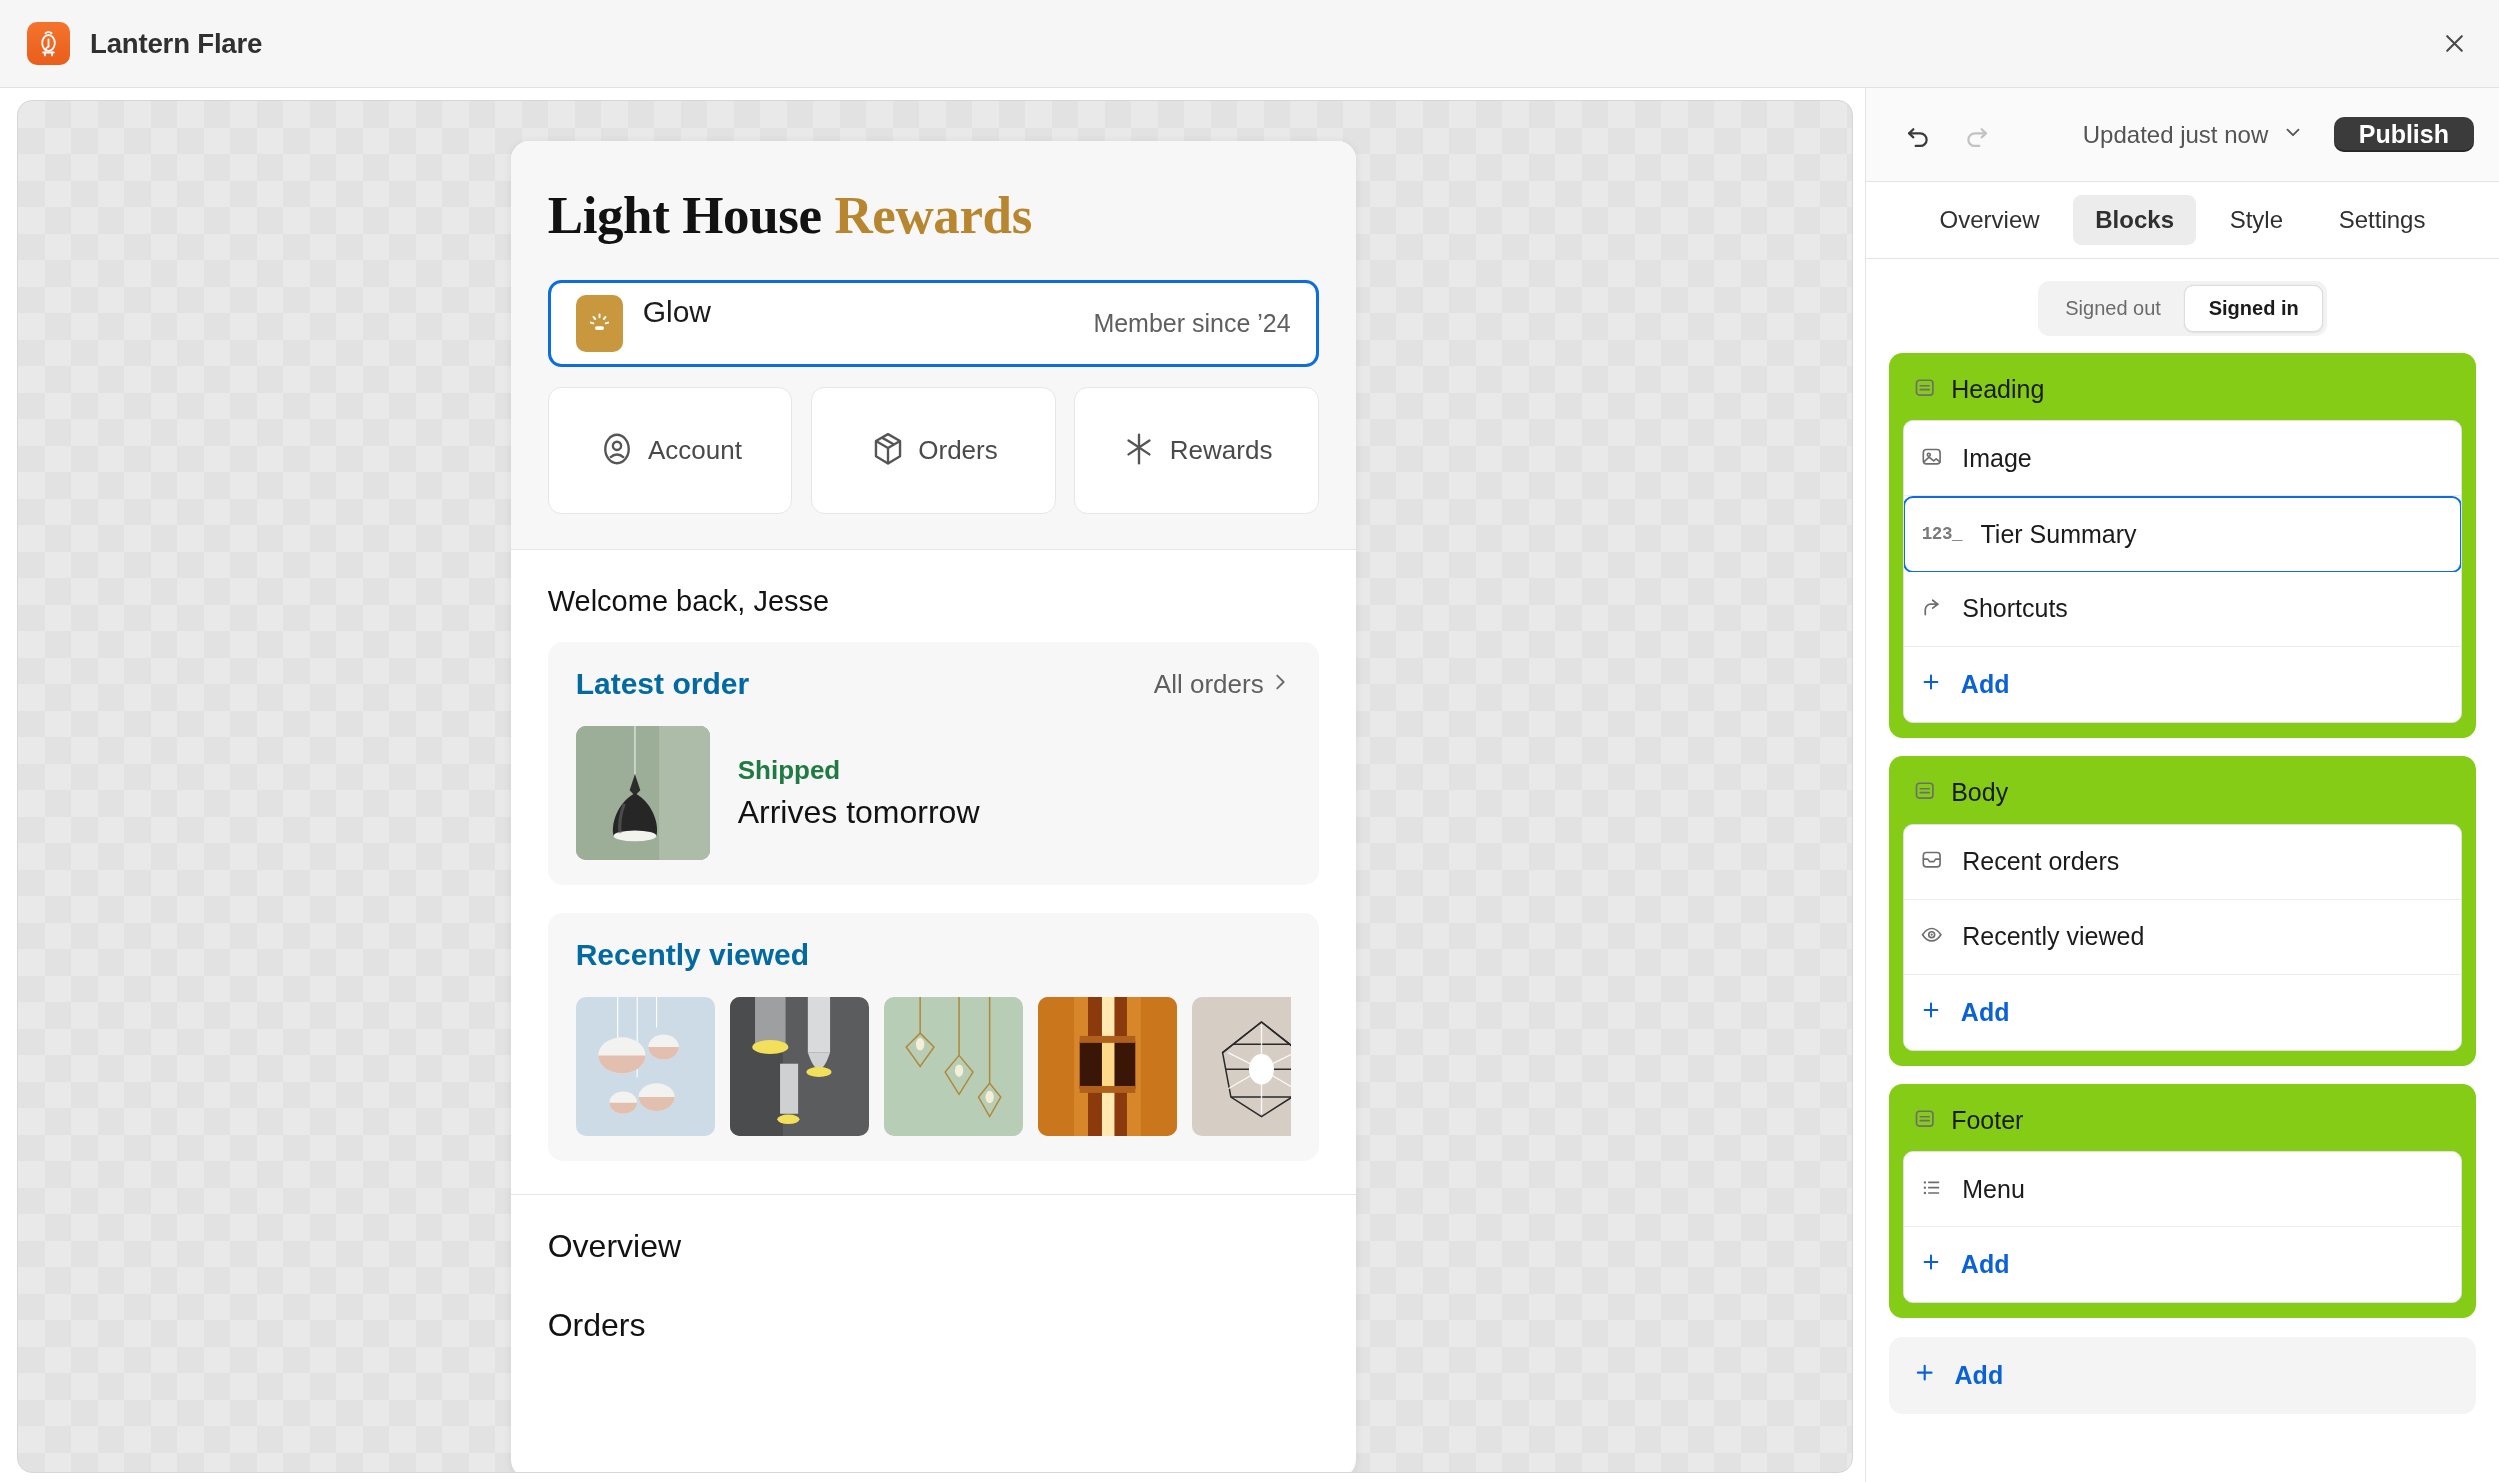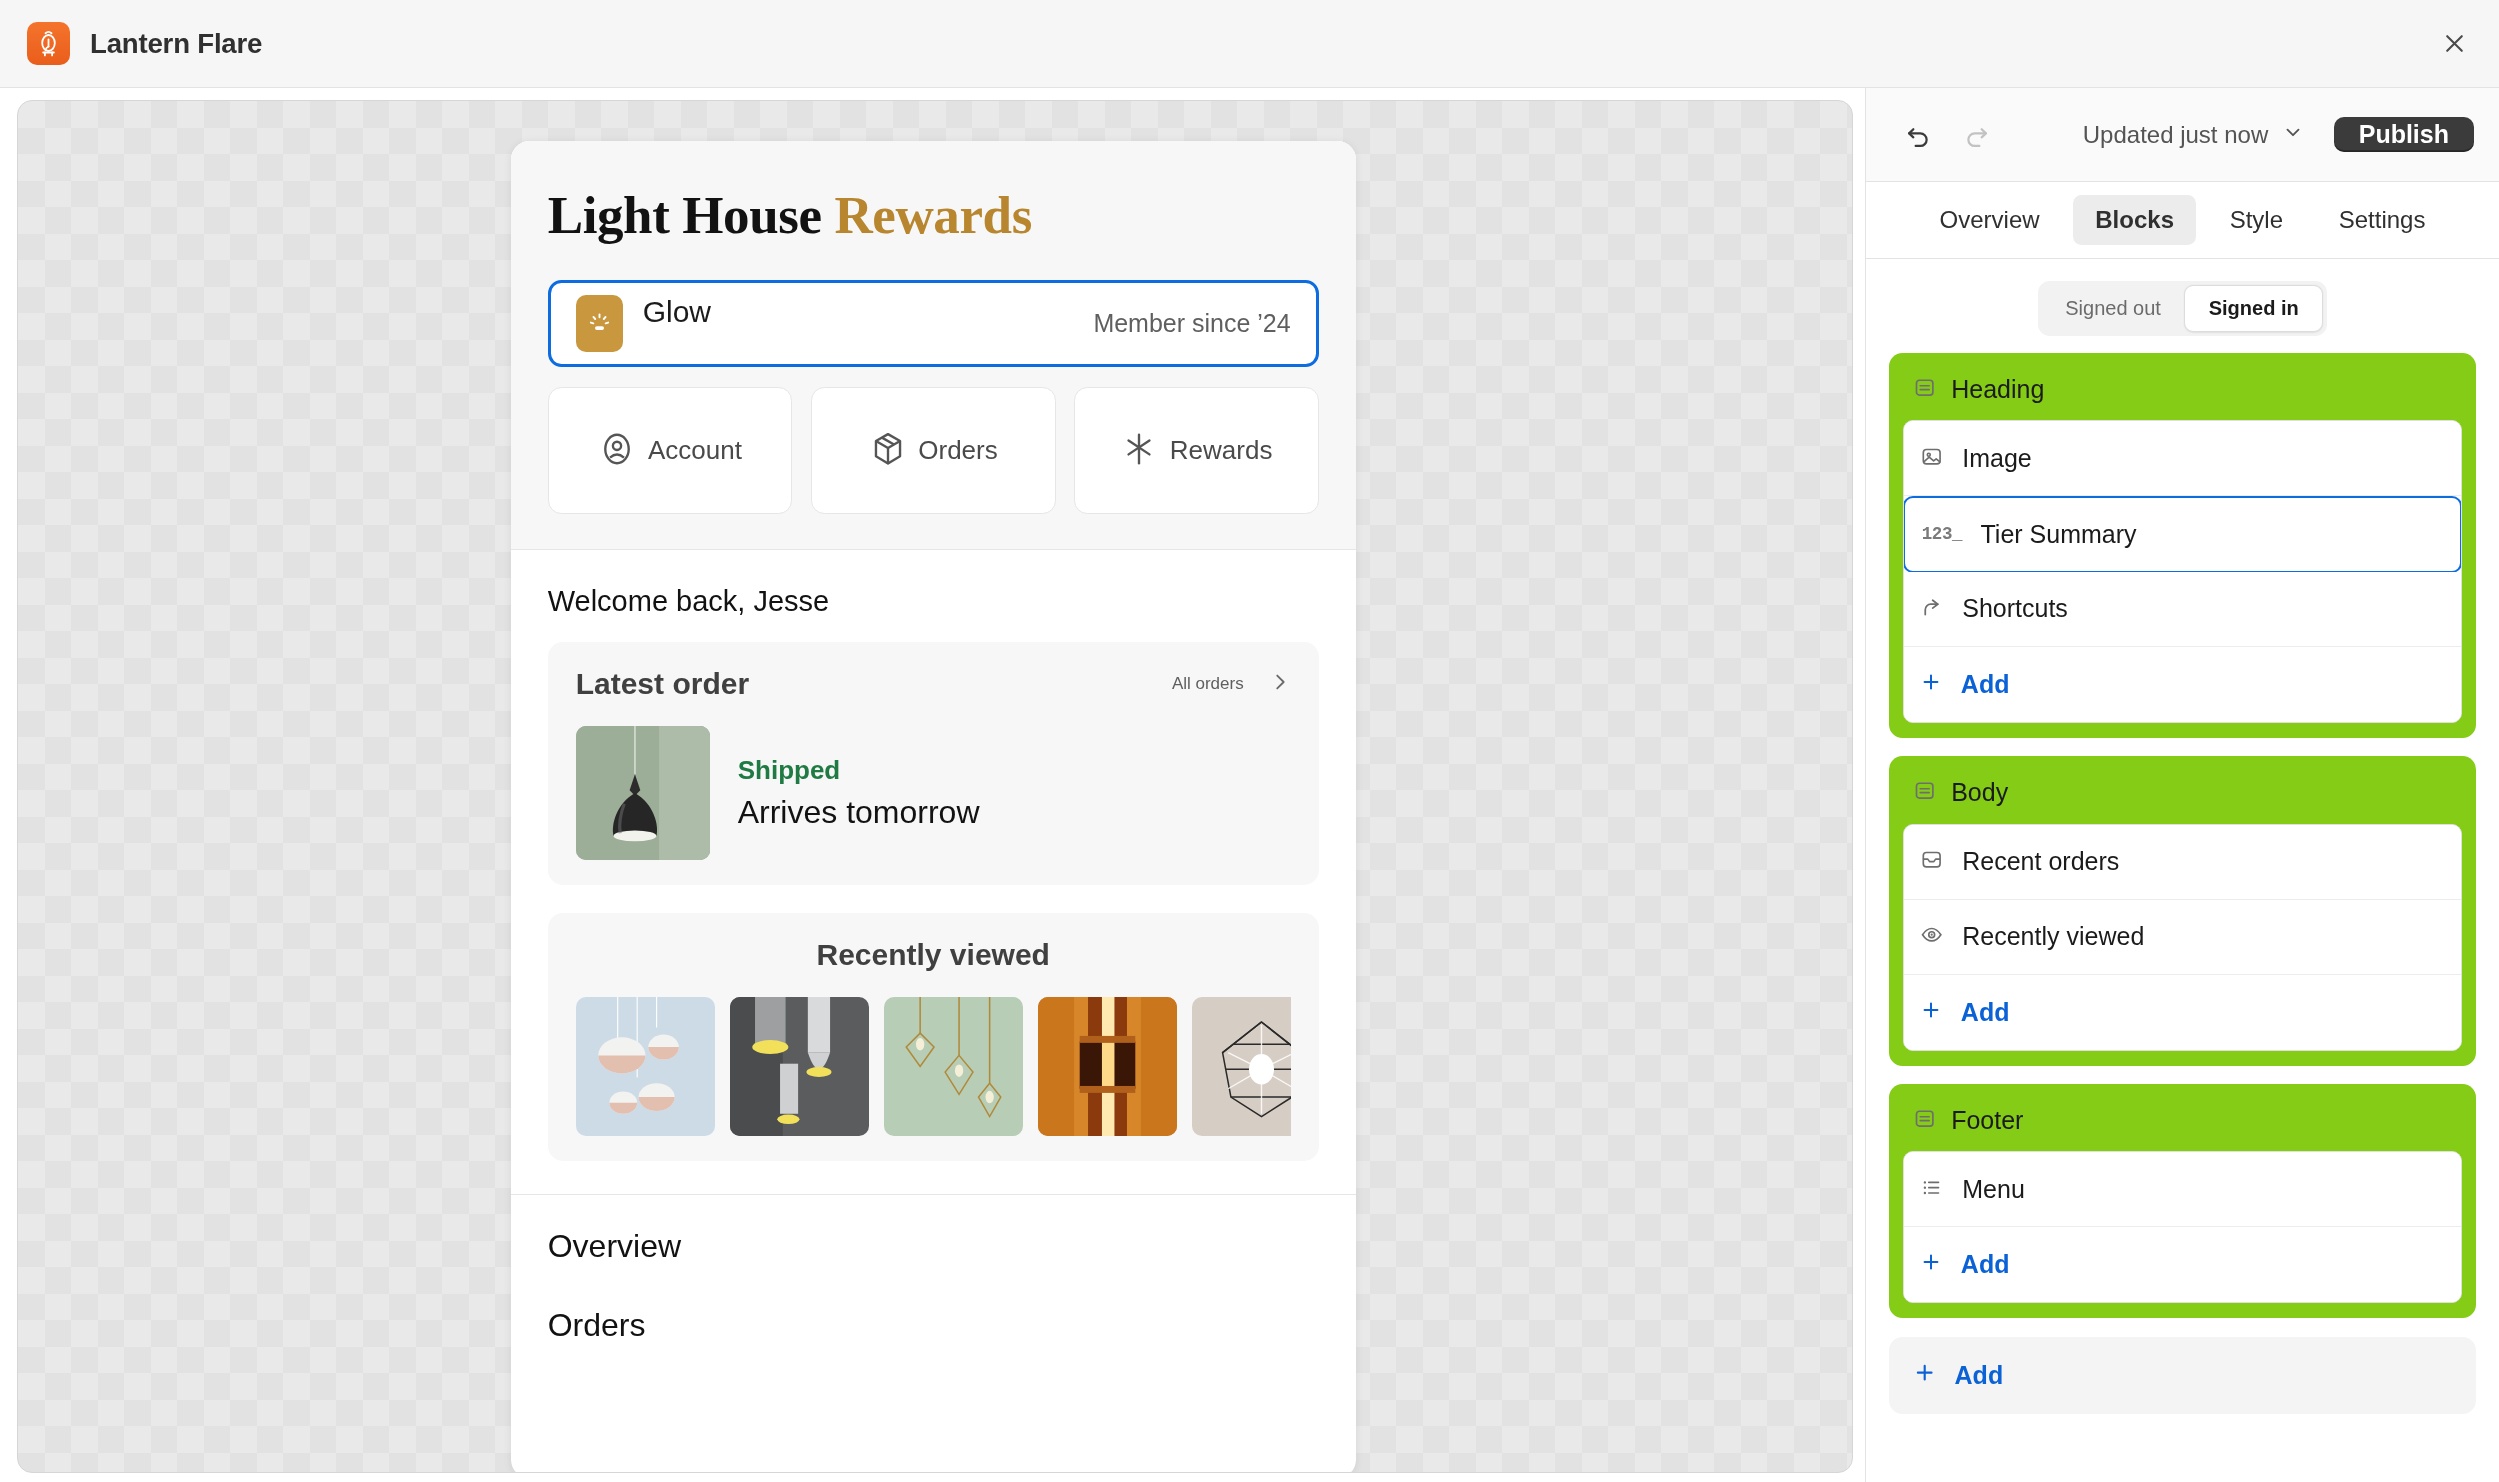--- a/index.html
+++ b/index.html
@@ -100,22 +100,22 @@
   .tile-label { font-size: 26px; color: #4a4a4a; }
 
   .card-body { padding: 35px 37px 0 37px; }
   .welcome { font-size: 29px; color: #121212; margin-bottom: 24px; }
 
   .panel {
     background: #f7f7f7; border-radius: 15px; padding: 25px 28px;
   }
   .panel + .panel { margin-top: 28px; }
   .panel-head { display: flex; align-items: center; justify-content: space-between; }
-  .panel-title { font-size: 30px; font-weight: 700; color: #404040; text-align: center; }
-  .panel-link { display: flex; align-items: center; gap: 25px; font-size: 17px; color: #5f5f5f; }
+  .panel-title { font-size: 30px; font-weight: 700; color: #0369a1; }
+  .panel-link { display: flex; align-items: center; gap: 5px; font-size: 26px; color: #5f5f5f; }
 
   .order-row { display: flex; align-items: center; gap: 28px; margin-top: 25px; }
   .order-thumb {
     width: 134px; height: 134px; border-radius: 10px; flex: none;
     overflow: hidden; background: #9aab96;
   }
   .order-status { font-size: 26px; color: #1f7a43; font-weight: 700; margin-bottom: 8.4px; }
   .order-eta { font-size: 32px; color: #121212; }
 
   .rv-strip { display: flex; gap: 15px; margin-top: 25px; overflow: hidden; }

